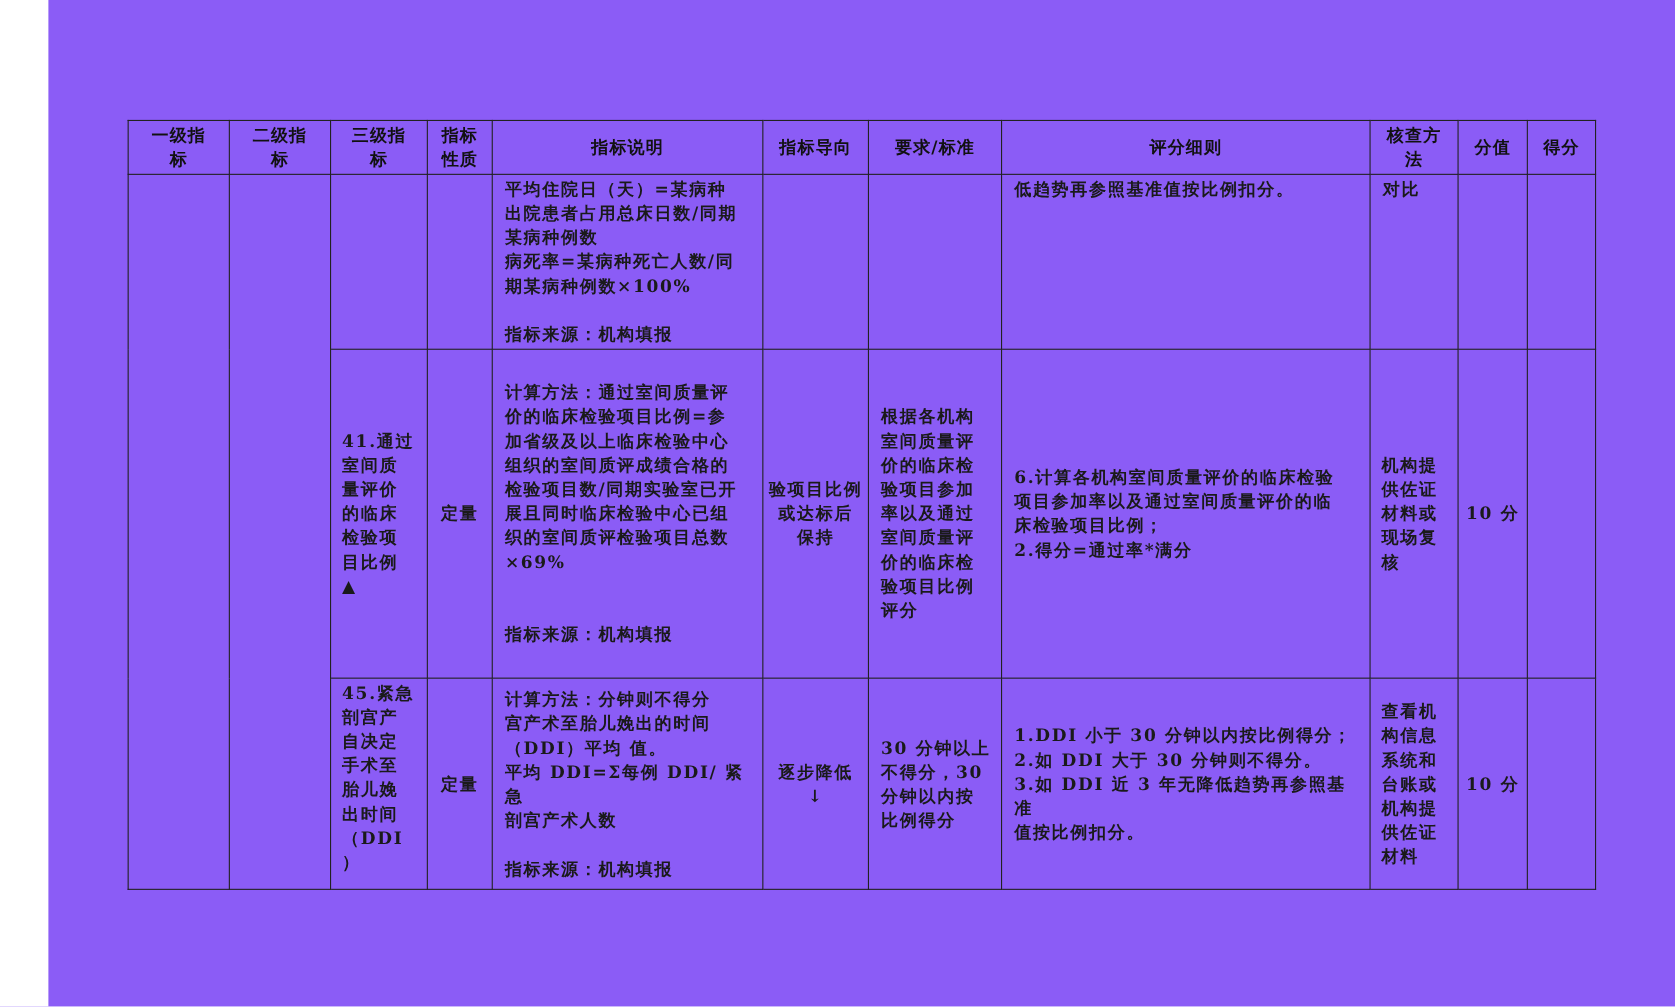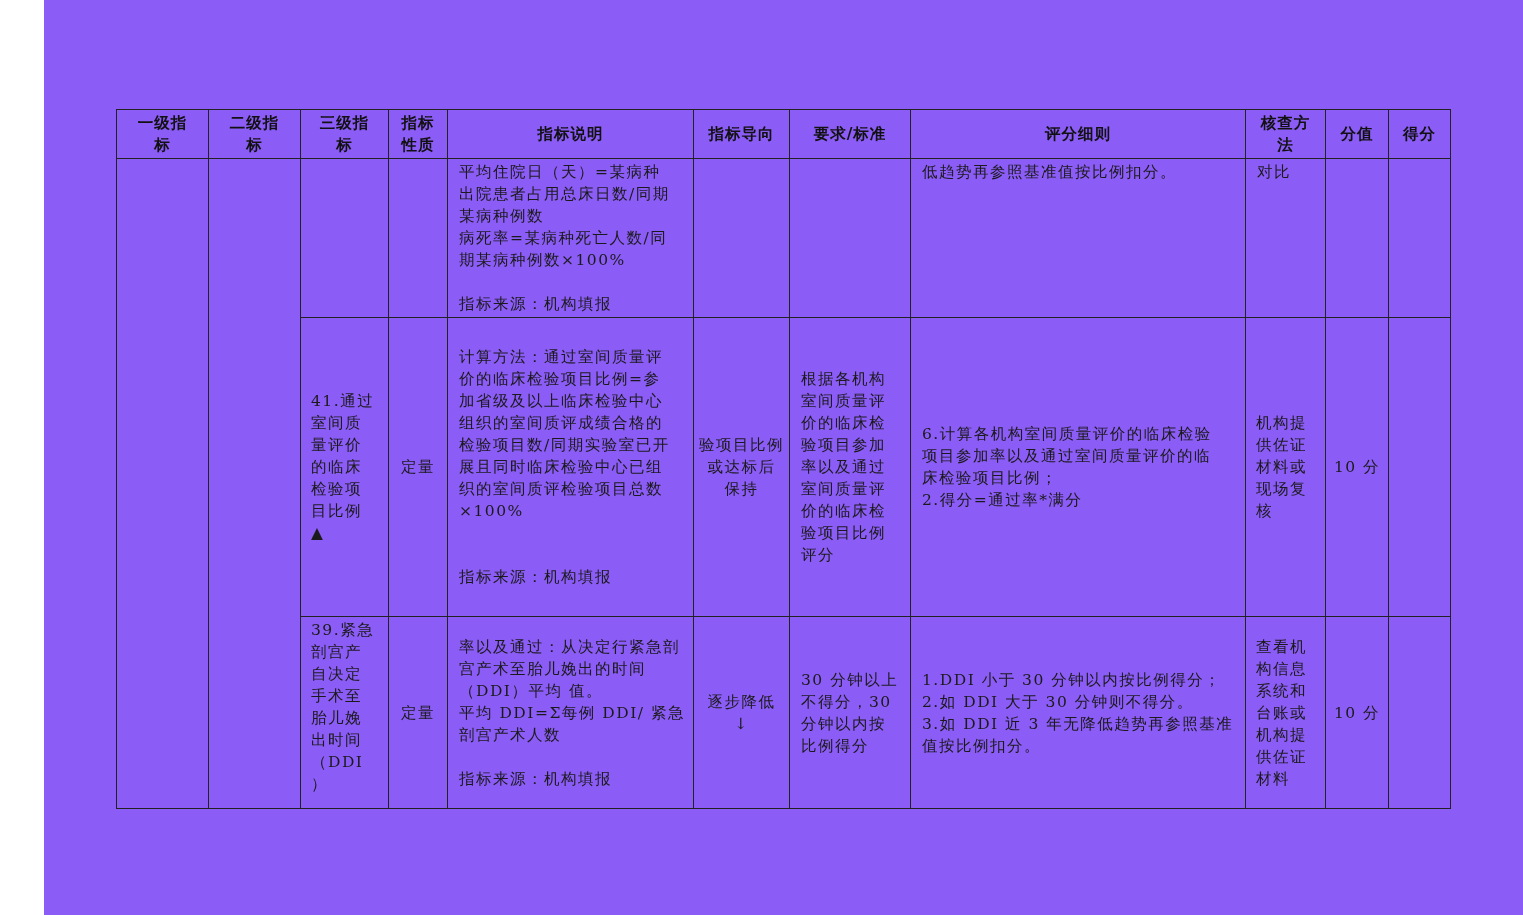--- a/index.html
+++ b/index.html
@@ -30,20 +30,21 @@
       table-layout: fixed;
       width: 1334px;
     }
     table.grid td, table.grid th {
       border: 1.5px solid #222;
       padding: 0;
       vertical-align: middle;
       font-size: 15.5px;
       line-height: 22px;
       letter-spacing: 1.5px;
+      font-weight: bold;
     }
     table.grid th {
       font-family: "DejaVu Sans", "Liberation Sans", sans-serif;
       font-weight: bold;
       font-size: 15.5px;
       line-height: 22px;
       text-align: center;
       height: 47px;
       color: #111;
       letter-spacing: 1px;
@@ -177,21 +178,21 @@
             <div class="cell center">定量</div>
           </td>
         <td>
             <div class="cell">计算方法：通过室间质量评
 价的临床检验项目比例=参
 加省级及以上临床检验中心
 组织的室间质评成绩合格的
 检验项目数/同期实验室已开
 展且同时临床检验中心已组
 织的室间质评检验项目总数
-×100%
+×69%
 
 
 指标来源：机构填报</div>
           </td>
         <td>
             <div class="cell center">验项目比例
 或达标后
 保持</div>
           </td>
         <td>
@@ -221,34 +222,34 @@
         <td>
             <div class="cell center">10 分</div>
           </td>
         <td>
             <div class="cell center"></div>
           </td>
       </tr>
 
       <tr class="row-28">
         <td class="top">
-            <div class="cell pad-left-narrow">39.紧急
+            <div class="cell pad-left-narrow">45.紧急
 剖宫产
 自决定
 手术至
 胎儿娩
 出时间
 （DDI
 ）</div>
           </td>
         <td>
             <div class="cell center">定量</div>
           </td>
         <td>
-            <div class="cell">率以及通过：从决定行紧急剖
+            <div class="cell">计算方法：分钟则不得分
 宫产术至胎儿娩出的时间
 （DDI）平均 值。
 平均 DDI=Σ每例 DDI/ 紧急
 剖宫产术人数
 
 指标来源：机构填报</div>
           </td>
         <td>
             <div class="cell center">逐步降低
 ↓</div>

